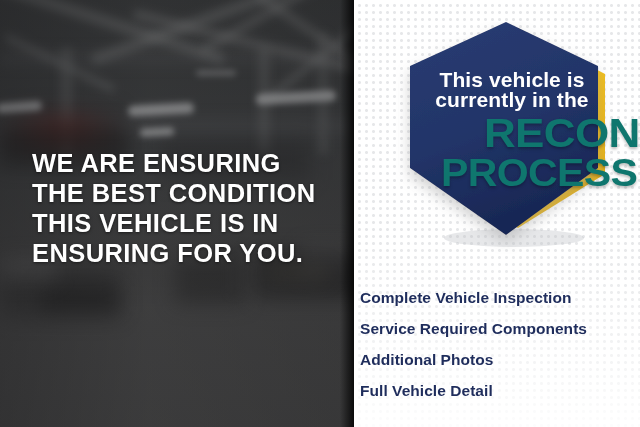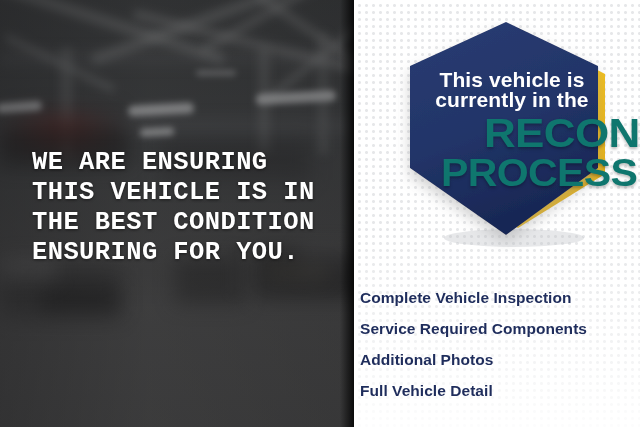--- a/index.html
+++ b/index.html
@@ -130,21 +130,20 @@
     position: absolute;
     left: 32px;
     top: 148px;
     width: 300px;
     color: #ffffff;
     font-size: 25.5px;
     line-height: 30px;
     font-weight: 700;
     letter-spacing: 0.4px;
     text-shadow: 0 1px 3px rgba(0,0,0,0.55);
-    font-family: Liberation Mono, monospace;
   }
   .headline .hl-line { display: block; white-space: nowrap; }
 
   
   .right-panel {
     position: absolute;
     left: 354px;
     top: 0;
     width: 286px;
     height: 427px;
@@ -276,22 +275,22 @@
     <div class="light l3"></div>
     <div class="light l4"></div>
     <div class="light l5"></div>
 
     <div class="photo-veil"></div>
     <div class="edge-shade"></div>
   </div>
 
   <div class="headline">
     <span class="hl-line">WE ARE ENSURING</span>
+    <span class="hl-line">THE BEST CONDITION</span>
     <span class="hl-line">THIS VEHICLE IS IN</span>
-    <span class="hl-line">THE BEST CONDITION</span>
     <span class="hl-line">ENSURING FOR YOU.</span>
   </div>
 
   <div class="right-panel">
     <div class="dot-pattern"></div>
     <div class="dot-fade"></div>
   </div>
 
   <div class="badge-wrap">
     <svg class="badge-svg" viewBox="0 0 232 232">

